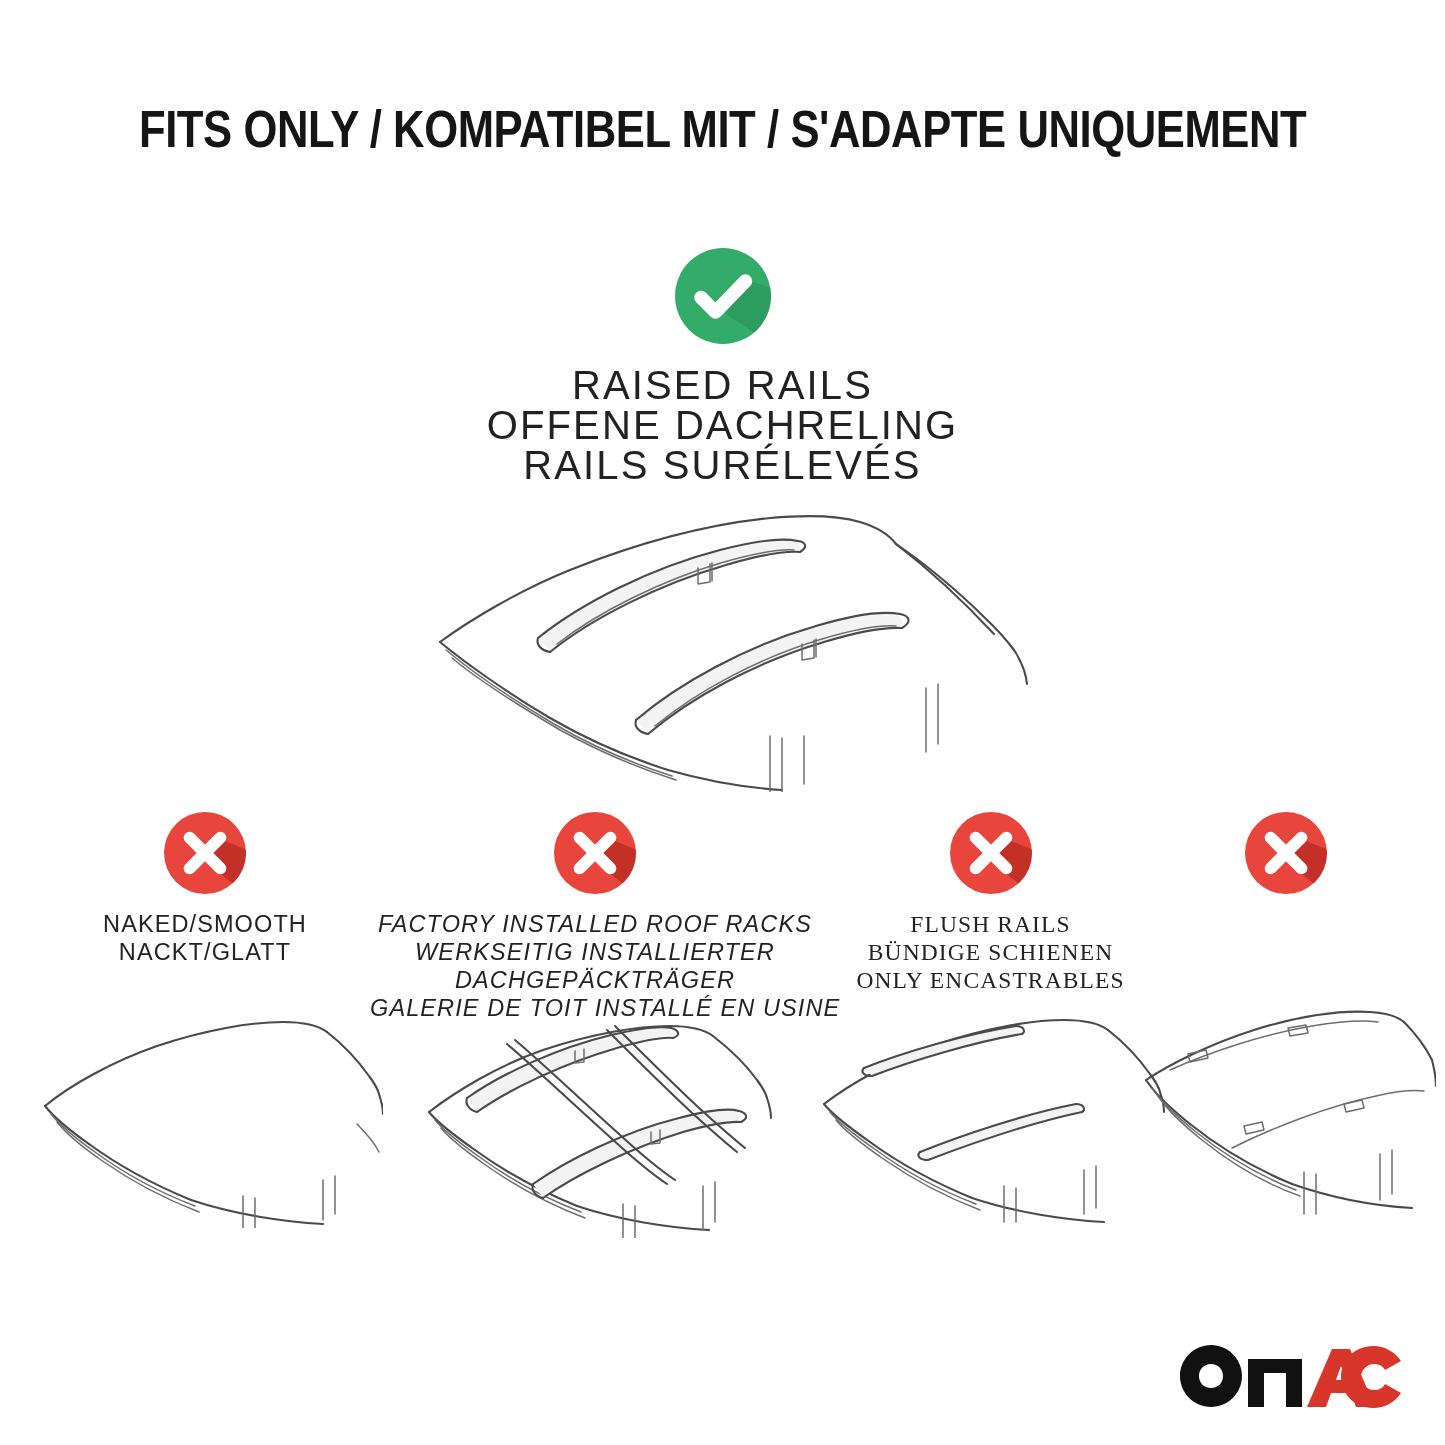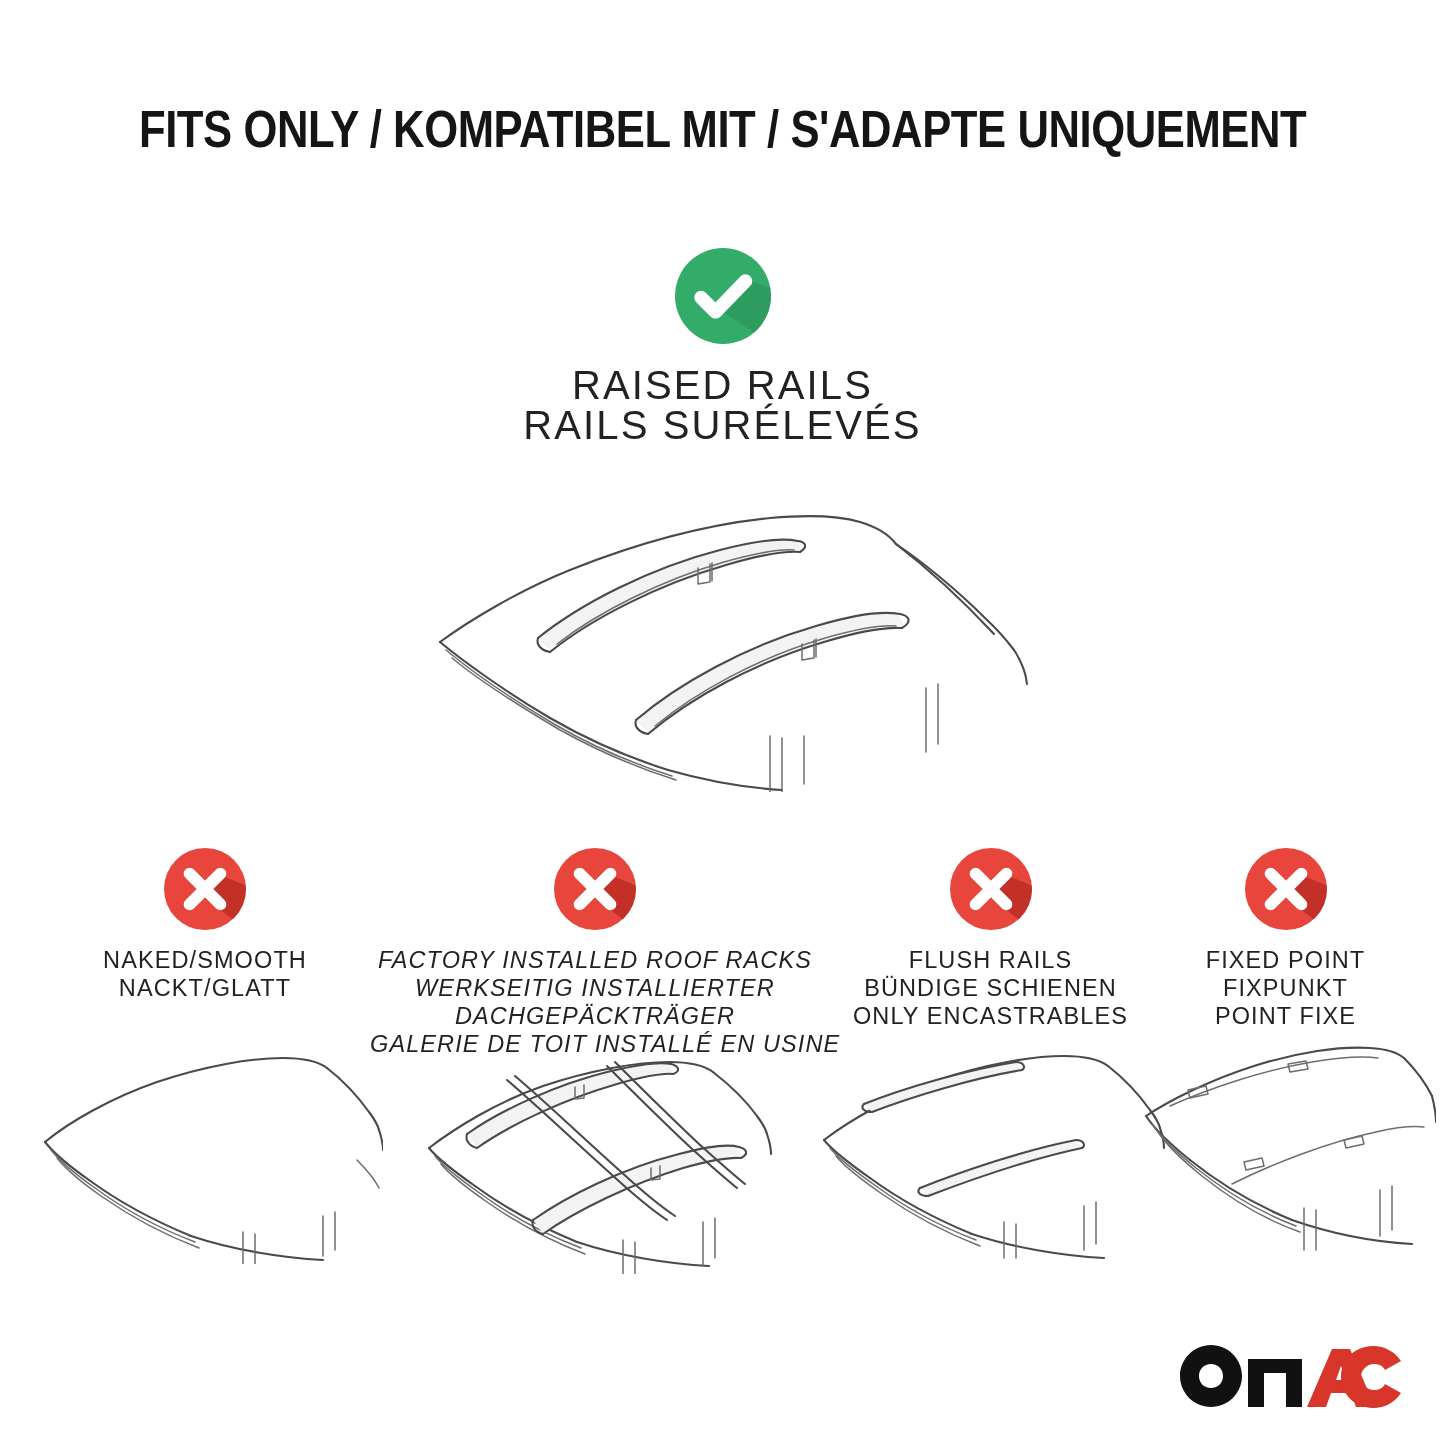--- a/index.html
+++ b/index.html
@@ -74,21 +74,21 @@
     left: 410px;
     top: 492px;
     width: 620px;
     height: 300px;
   }
 
   
   .cols {
     position: absolute;
     left: 0;
-    top: 848px;
+    top: 812px;
     width: 1445px;
     height: 430px;
   }
   .col {
     position: absolute;
     top: 0;
     text-align: center;
   }
   .col .badge { width: 82px; height: 82px; }
   .col-labels {
@@ -103,21 +103,21 @@
 
   .col-art {
     position: absolute;
     left: 50%;
     transform: translateX(-50%);
   }
 
   
   #col-naked     { left: 40px;   width: 330px; }
   #col-factory   { left: 370px;  width: 450px; font-style: italic; }
-  #col-flush     { left: 838px;  width: 305px; }
+  #col-flush     { left: 838px;  width: 305px; font-family: Liberation Serif, serif; }
   #col-fixed     { left: 1148px; width: 275px; }
 
   
   .logo {
     position: absolute;
     right: 42px;
     bottom: 36px;
     width: 225px;
     height: 66px;
   }
@@ -151,20 +151,21 @@
     <svg width="96" height="96" viewBox="0 0 96 96">
 
       <path d="M42 60 L96 96 L96 40 L66 30 Z" fill="#2b8f58" opacity="0.55"></path>
 
       <path d="M26 49.5 L40.5 64 L70.5 33" fill="none" stroke="#ffffff" stroke-width="13.5" stroke-linecap="round" stroke-linejoin="round"></path>
     </svg>
   </div>
 
   <div class="good-labels">
     <div>RAISED RAILS</div>
+    <div>OFFENE DACHRELING</div>
     <div>RAILS SURÉLEVÉS</div>
   </div>
 </div>
 
 <div class="hero-art">
   <svg width="620" height="300" viewBox="0 0 620 300">
 
     <path class="art-line" d="M30 150 C60 128 110 98 160 78 C230 50 300 32 360 26
                               C405 22 430 24 450 30
                               C470 36 480 44 486 52"></path>
@@ -342,25 +343,20 @@
     </div>
   </div>
 
   <div class="col" id="col-fixed">
     <div class="badge bad">
       <svg width="82" height="82" viewBox="0 0 96 96">
         <path d="M48 58 L96 96 L96 44 L62 30 Z" fill="#b52a22" opacity="0.75"></path>
         <path d="M30 30 L66 66 M66 30 L30 66" fill="none" stroke="#ffffff" stroke-width="14" stroke-linecap="round"></path>
       </svg>
     </div>
-    <div class="col-labels">
-      <div>FIXED POINT</div>
-      <div>FIXPUNKT</div>
-      <div>POINT FIXE</div>
-    </div>
     <div class="col-art" style="top:196px">
       <svg width="300" height="220" viewBox="0 0 300 220">
         <path class="art-line" d="M10 72 C34 56 74 36 118 22 C162 8 204 2 234 4 C252 5 262 9 268 14"></path>
         <path class="art-line" d="M268 14 C280 26 290 40 296 52"></path>
         <path class="art-line" d="M10 72 C18 84 34 100 54 116"></path>
         <path class="art-line" d="M54 116 C84 140 122 162 156 176"></path>
         <path class="art-line-thin" d="M16 80 C24 92 40 108 60 124 C90 148 126 169 160 182"></path>
         <path class="art-line-thin" d="M22 88 C30 100 46 116 66 132 C96 156 130 176 164 188"></path>
         <path class="art-line" d="M156 176 C196 190 240 198 276 200"></path>
         <path class="art-line" d="M296 52 C298 60 300 70 300 78"></path>

